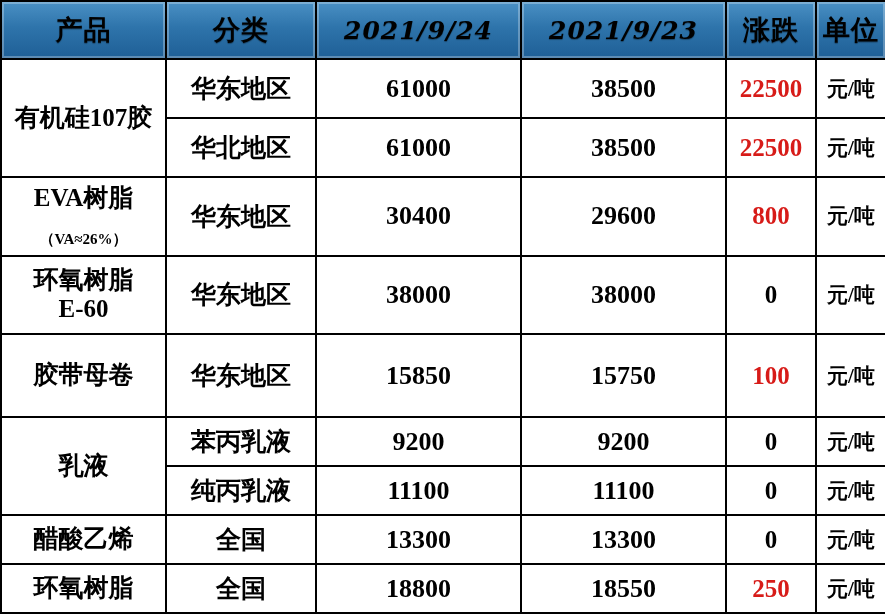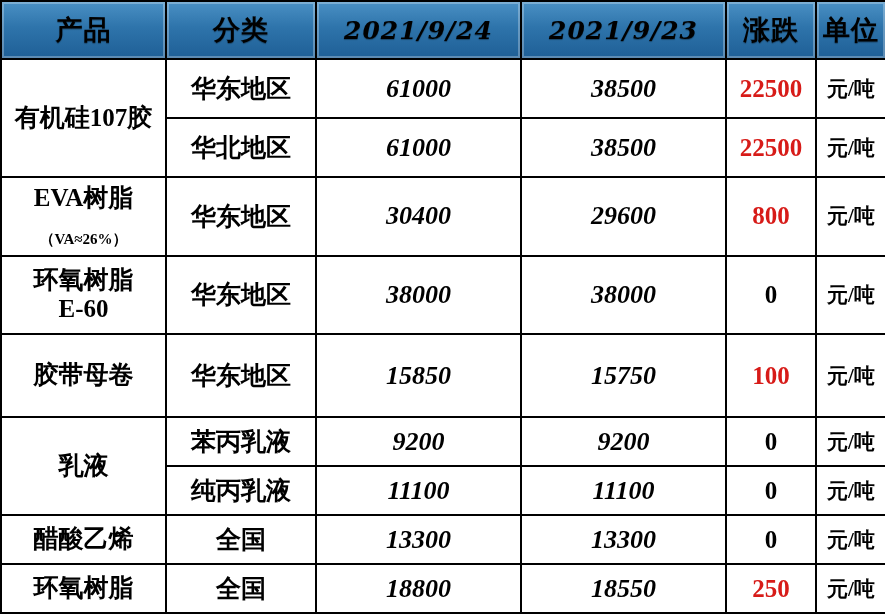--- a/index.html
+++ b/index.html
@@ -63,21 +63,21 @@
     font-size: 25px;
     line-height: 1.15;
   }
   td.product .sub {
     display: block;
     font-size: 15px;
     font-weight: bold;
     margin-top: 18px;
   }
   td.region { font-size: 25px; border-radius: 18px; }
-  td.num { font-size: 26px; font-style: italic; }
+  td.num { font-size: 26px; }
   td.change { font-size: 25px; margin-left: 48px; }
   td.change.up { color: #d71b18; }
   td.change.flat { color: #000000; }
   td.unit { font-size: 21px; }
 </style>
 </head>
 <body>
 
 <div class="table-wrap">
   <table class="price-table">

